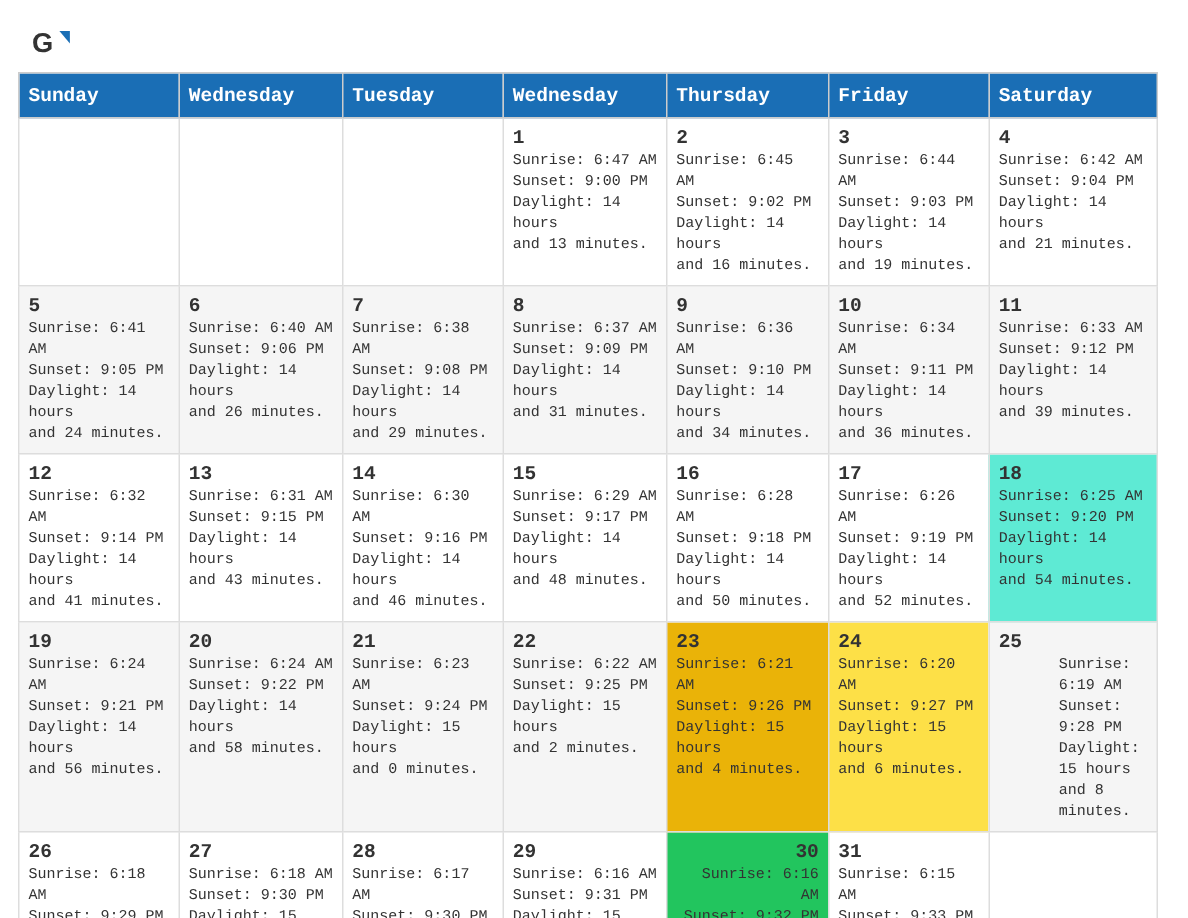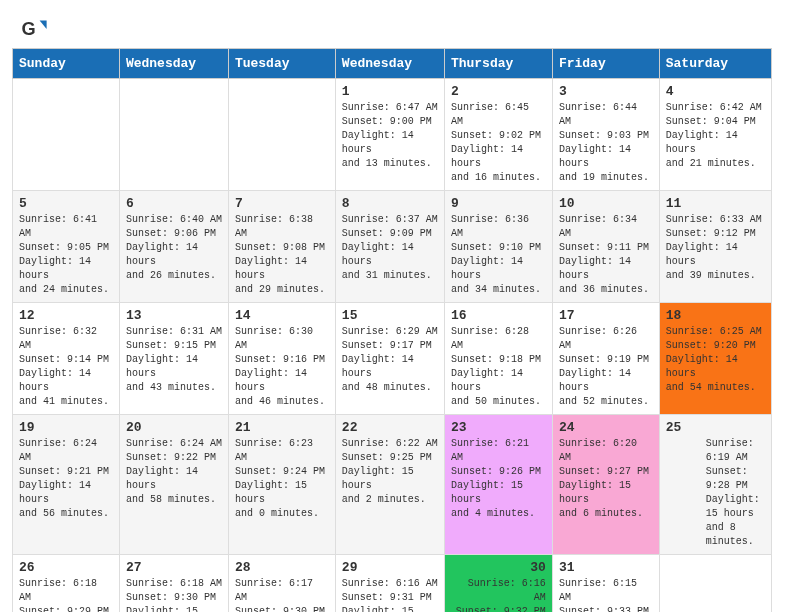--- a/index.html
+++ b/index.html
@@ -237,21 +237,21 @@
 Daylight: 14 hours
 and 50 minutes.</div>
           </td>
           <td style="background: rgb(255, 255, 255);">
             <span class="day-num">17</span>
             <div class="day-info" style="white-space: pre-line;">Sunrise: 6:26 AM
 Sunset: 9:19 PM
 Daylight: 14 hours
 and 52 minutes.</div>
           </td>
-          <td style="background: #f97316;">
+          <td style="background: #5eead4;">
             <span class="day-num">18</span>
             <div class="day-info" style="white-space: pre-line;">Sunrise: 6:25 AM
 Sunset: 9:20 PM
 Daylight: 14 hours
 and 54 minutes.</div>
           </td>
         </tr>
         <tr>
           <td style="background: rgb(245, 245, 245);">
             <span class="day-num">19</span>
@@ -274,28 +274,28 @@
 Daylight: 15 hours
 and 0 minutes.</div>
           </td>
           <td style="background: rgb(245, 245, 245);">
             <span class="day-num">22</span>
             <div class="day-info" style="white-space: pre-line;">Sunrise: 6:22 AM
 Sunset: 9:25 PM
 Daylight: 15 hours
 and 2 minutes.</div>
           </td>
-          <td style="background: #f0abfc;">
+          <td style="background: #eab308;">
             <span class="day-num">23</span>
             <div class="day-info" style="white-space: pre-line;">Sunrise: 6:21 AM
 Sunset: 9:26 PM
 Daylight: 15 hours
 and 4 minutes.</div>
           </td>
-          <td style="background: #f9a8d4;">
+          <td style="background: #fde047;">
             <span class="day-num">24</span>
             <div class="day-info" style="white-space: pre-line;">Sunrise: 6:20 AM
 Sunset: 9:27 PM
 Daylight: 15 hours
 and 6 minutes.</div>
           </td>
           <td style="background: rgb(245, 245, 245);">
             <span class="day-num">25</span>
             <div class="day-info" style="white-space: pre-line; margin-left: 40px;">Sunrise: 6:19 AM
 Sunset: 9:28 PM

